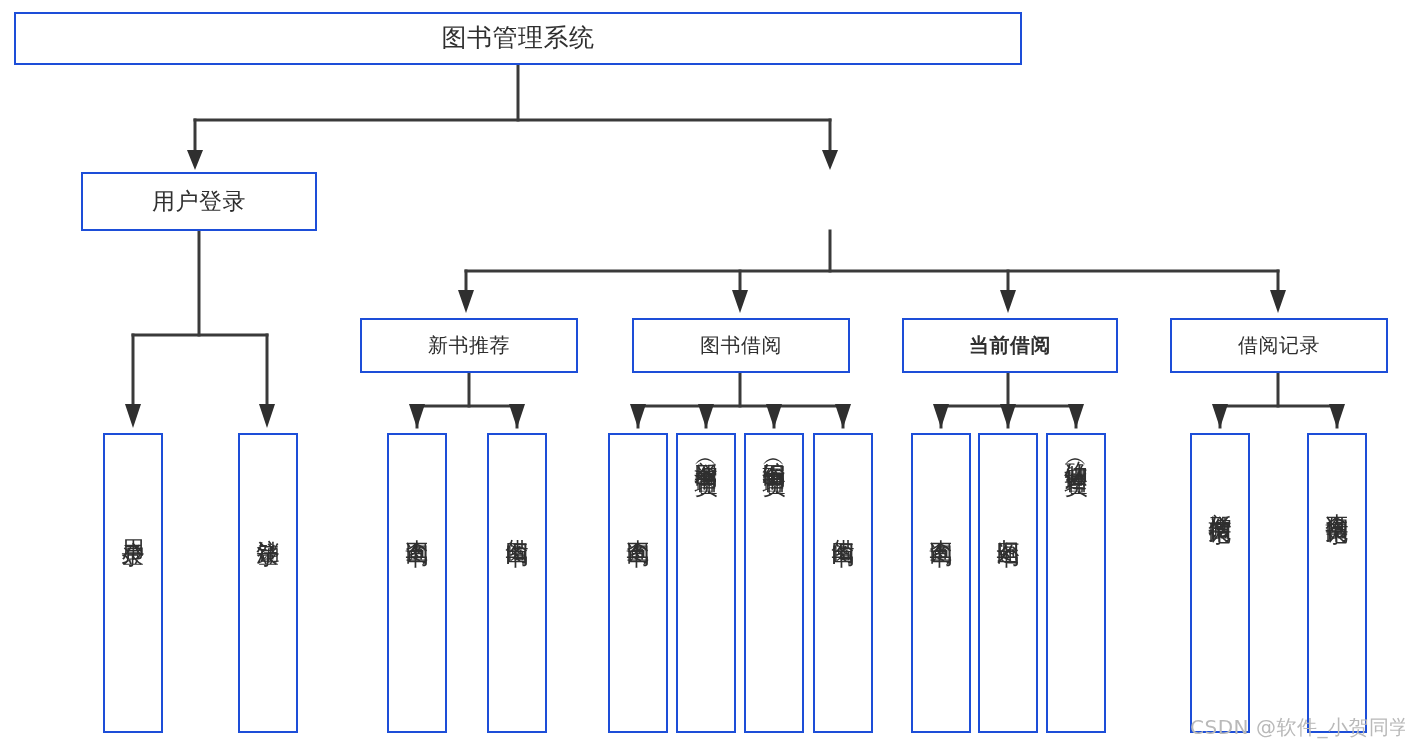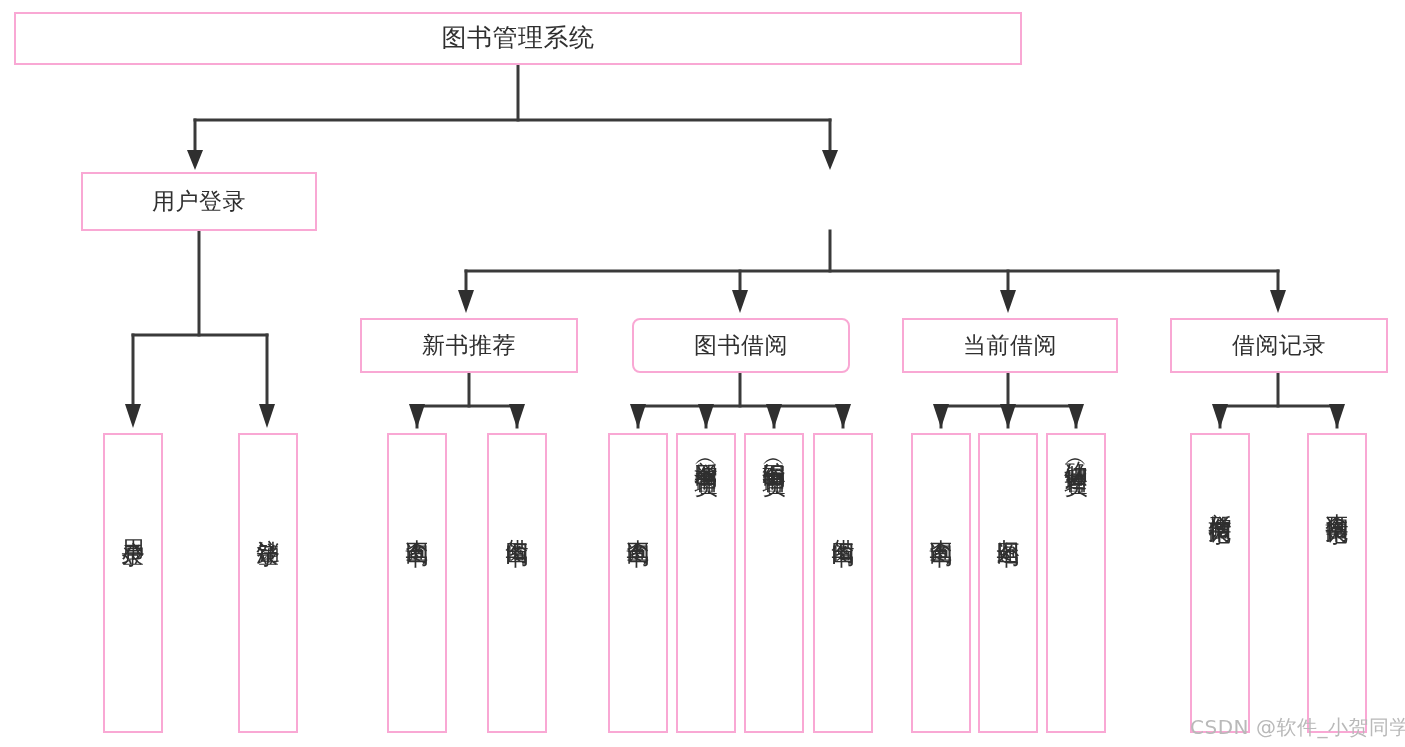--- a/index.html
+++ b/index.html
@@ -23,35 +23,35 @@
     left: 0;
     top: 0;
     width: 1405px;
     height: 747px;
     pointer-events: none;
   }
   .node {
     position: absolute;
     box-sizing: border-box;
     background: #ffffff;
-    border: 2px solid #f9a8d4;
+    border: 2px solid #1d4ed8;
     display: flex;
     align-items: center;
     justify-content: center;
     overflow: hidden;
   }
   .node .label {
     color: #2f2f2f;
     line-height: 1.05;
     letter-spacing: 0.5px;
     white-space: pre;
   }
   .node.root .label { font-size: 25px; }
   .node.level1 .label { font-size: 23px; }
-  .node.level2 .label { font-size: 23px; }
+  .node.level2 .label { font-size: 20px; }
   .node.leaf {
     align-items: flex-start;
     justify-content: center;
     padding-top: 8px;
   }
   .node.leaf .label {
     font-size: 23px;
     writing-mode: vertical-rl;
     text-orientation: upright;
     letter-spacing: 2px;
@@ -155,24 +155,24 @@
     <span class="label">图书管理系统</span>
   </div>
 
   <div class="node level1" style="left:81px; top:172px; width:236px; height:59px;">
     <span class="label">用户登录</span>
   </div>
 
   <div class="node level2" style="left:360px; top:318px; width:218px; height:55px;">
     <span class="label">新书推荐</span>
   </div>
-  <div class="node level2" style="left:632px; top:318px; width:218px; height:55px;border-radius:8px;">
+  <div class="node level2" style="left:632px; top:318px; width:218px; height:55px;">
     <span class="label">图书借阅</span>
   </div>
-  <div class="node level2" style="left:902px; top:318px; width:216px; height:55px;">
+  <div class="node level2" style="left:902px; top:318px; width:216px; height:55px;font-weight:bold;">
     <span class="label">当前借阅</span>
   </div>
   <div class="node level2" style="left:1170px; top:318px; width:218px; height:55px;justify-content:center;">
     <span class="label">借阅记录</span>
   </div>
 
   <div class="node leaf midpad" style="left:103px; top:433px; width:60px; height:300px;">
     <span class="label">用户登录</span>
   </div>
   <div class="node leaf midpad" style="left:238px; top:433px; width:60px; height:300px;">

